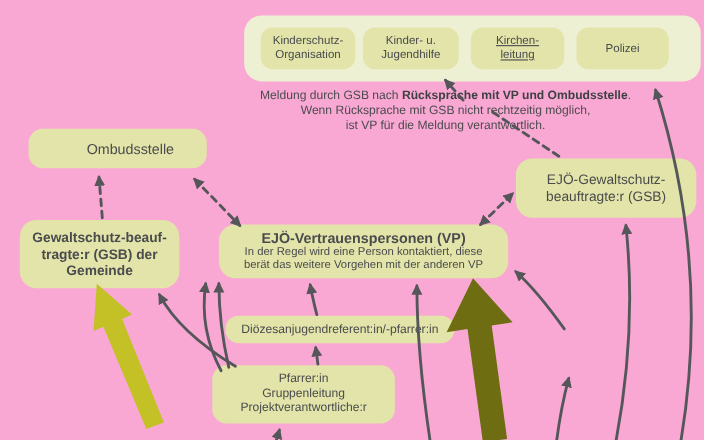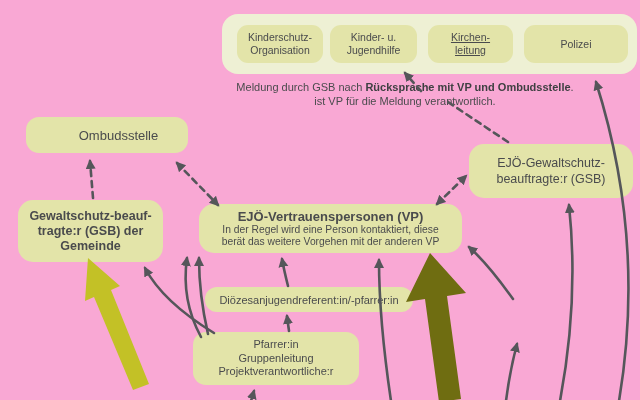--- a/index.html
+++ b/index.html
@@ -29,24 +29,25 @@
 
 <div id="canvas">
 
   <div class="abs container" style="left:222px;top:14px;width:415px;height:60px;"></div>
   <div class="abs box topbox pre" style="left:237px;top:25px;width:86px;height:38px;">Kinderschutz-
 Organisation</div>
   <div class="abs box topbox pre" style="left:330px;top:25px;width:87px;height:38px;">Kinder- u.
 Jugendhilfe</div>
   <div class="abs box topbox pre" style="left:428px;top:25px;width:85px;height:38px;text-decoration:underline;">Kirchen-
 leitung</div>
-  <div class="abs box topbox pre" style="left:524px;top:25px;width:104px;height:38px;">Polizei</div>
+  <div class="abs box topbox pre" style="left:524px;top:25px;width:84px;height:38px;">Polizei</div>
 
   <div class="abs note" style="left:230px;top:81px;width:350px;">
     <div><span>Meldung durch GSB nach </span><b>Rücksprache mit VP und Ombudsstelle</b><span>.</span></div>
+    <div>Wenn Rücksprache mit GSB nicht rechtzeitig möglich,</div>
     <div>ist VP für die Meldung verantwortlich.</div>
   </div>
 
   <div class="abs box lbl-md" style="left:26px;top:117px;width:162px;height:36px;padding-left:23px;">Ombudsstelle</div>
 
   <div class="abs box pre bold" style="left:18px;top:200px;width:145px;height:62px;font-size:12.5px;line-height:15px;border-radius:15px;">Gewaltschutz-beauf-
 tragte:r (GSB) der
 Gemeinde</div>
 
   <div class="abs box vpbox" style="left:199px;top:204px;width:263px;height:49px;border-radius:15px;">

